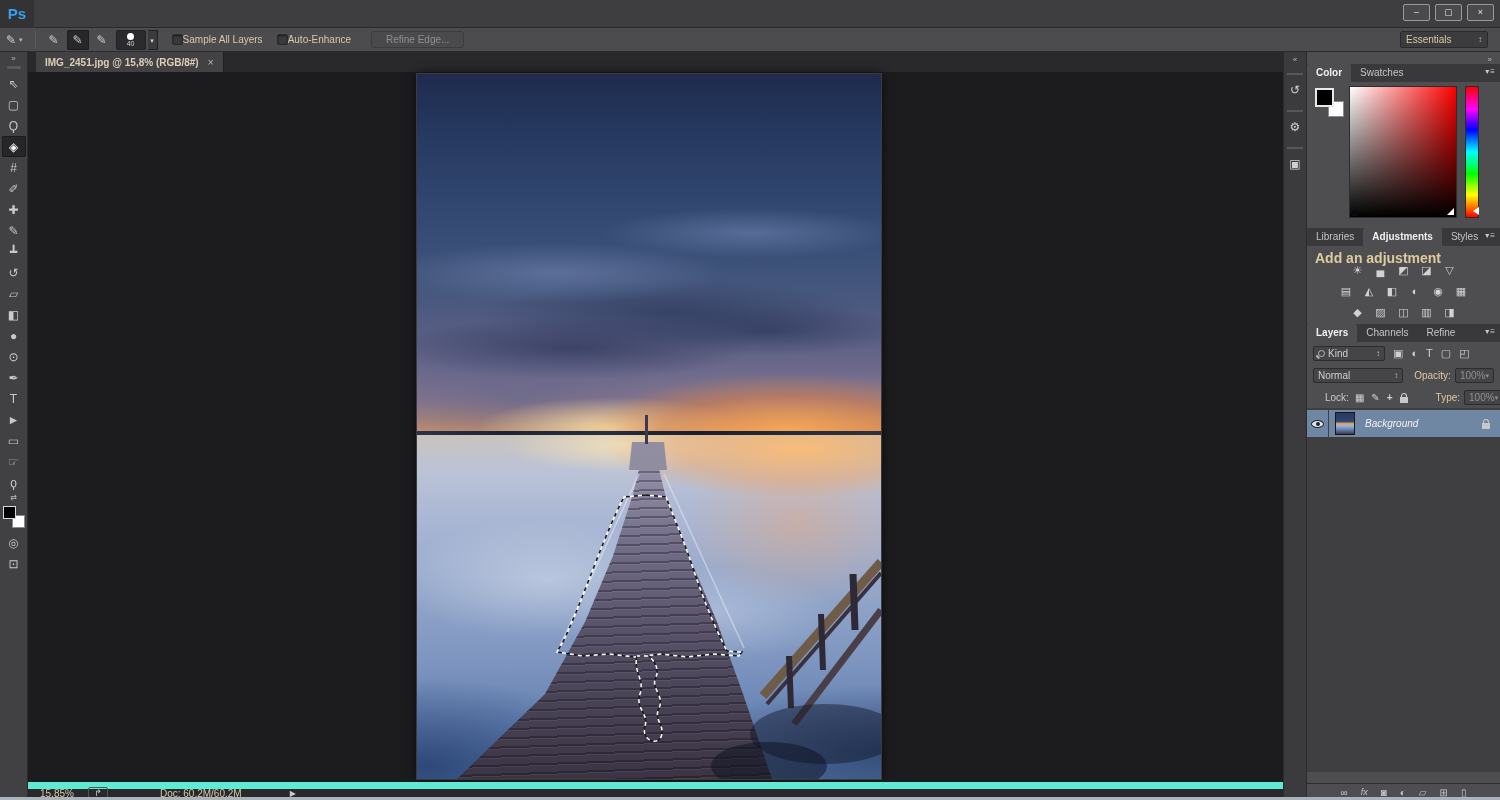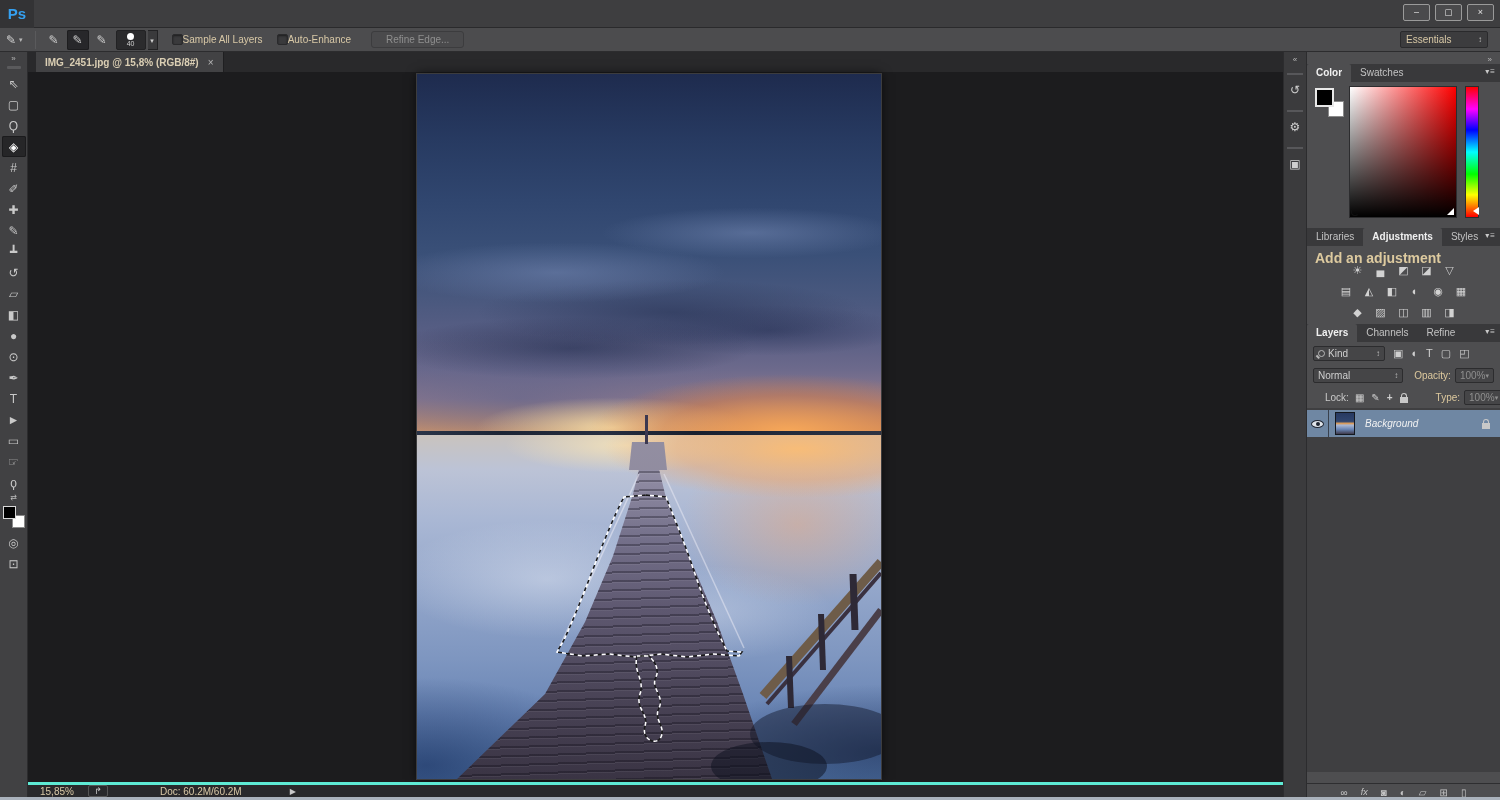--- a/index.html
+++ b/index.html
@@ -59,21 +59,21 @@
 
   
   .docarea { position:absolute; left:28px; top:52px; width:1255px; height:748px; }
   .tabstrip { position:absolute; left:0; top:0; width:100%; height:20px; background:#29292b; }
   .doctab { position:absolute; left:8px; top:0; height:20px; background:#424244; display:flex;
     align-items:center; gap:9px; padding:0 9px; border-right:1px solid #1f1f21; }
   .doctab .title { color:#dbcfb4; font-size:10px; font-weight:bold; }
   .doctab .close { color:#b8b8b8; font-size:10px; }
   .canvas { position:absolute; left:0; top:20px; width:100%; height:710px; background:#1c1c1e; }
   .statusbar { position:absolute; left:0; bottom:3px; width:100%; height:15px; background:#29292b;
-    border-top:3px solid #5eead4; display:flex; align-items:center; font-size:10px; color:#d8c8a6; }
+    border-top:7px solid #5eead4; display:flex; align-items:center; font-size:10px; color:#d8c8a6; }
   .statusbar .zoomval { margin-left:12px; }
   .statusbar .sharebtn { margin-left:14px; width:20px; height:12px; border:1px solid #555;
     color:#c9c9c9; font-size:9px; line-height:11px; text-align:center; border-radius:2px; }
   .statusbar .docinfo { margin-left:52px; }
   .statusbar .flyout { margin-left:48px; color:#c9c9c9; font-size:8px; }
   .bottomstrip { position:absolute; left:0; bottom:0; width:1500px; height:3px; background:#aab2bc; }
 
   
   .photo { position:absolute; left:389px; top:2px; width:464px; height:705px;
     box-shadow:0 0 0 1px #3c3c3e, 0 0 10px rgba(0,0,0,.7); overflow:hidden; }

